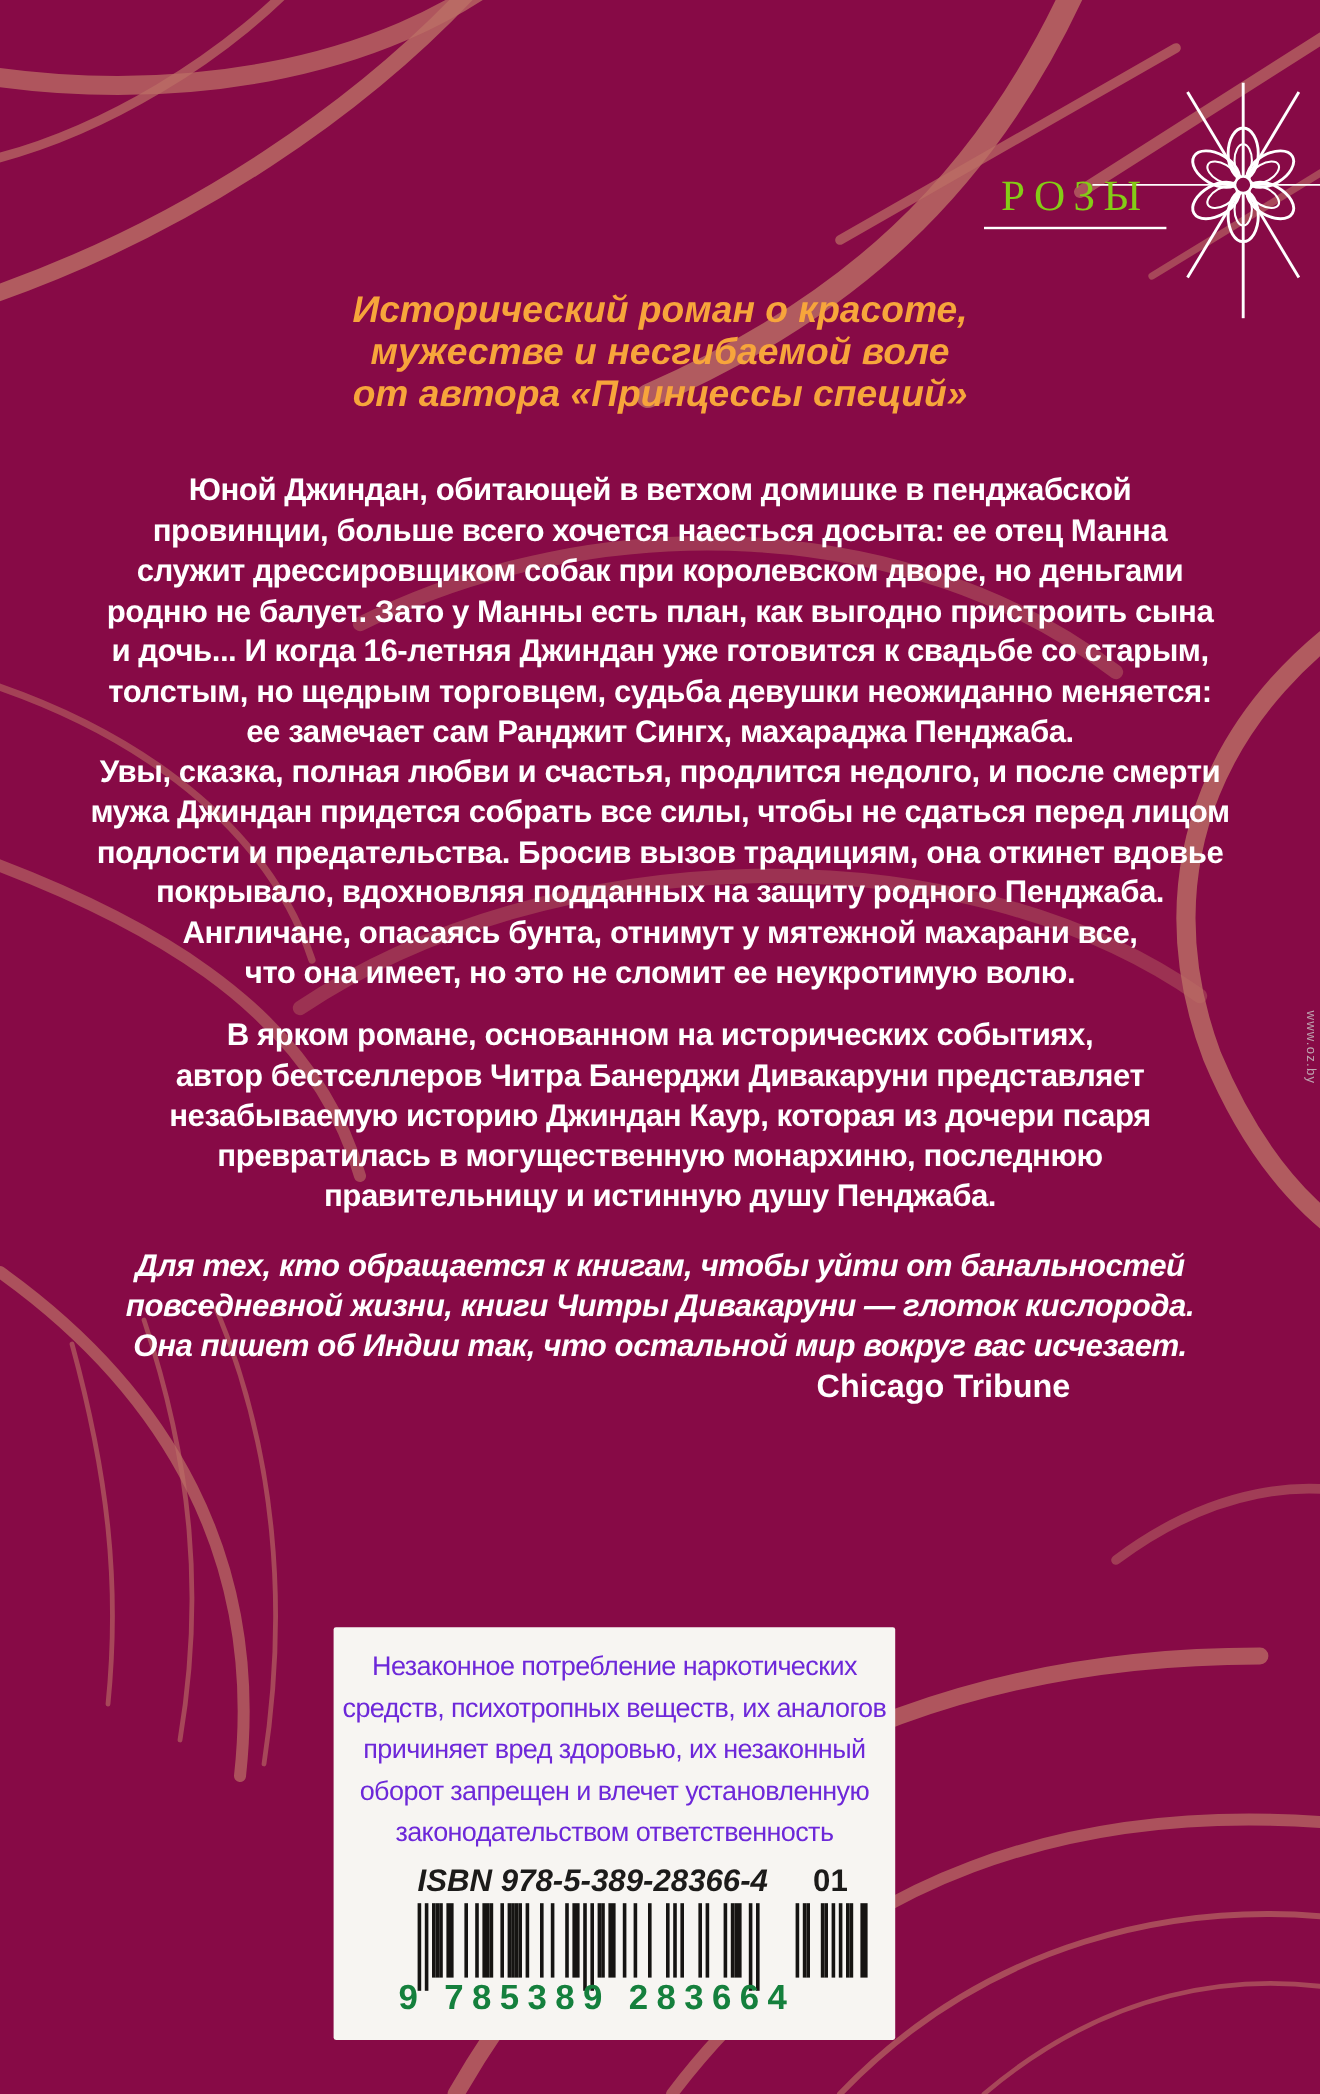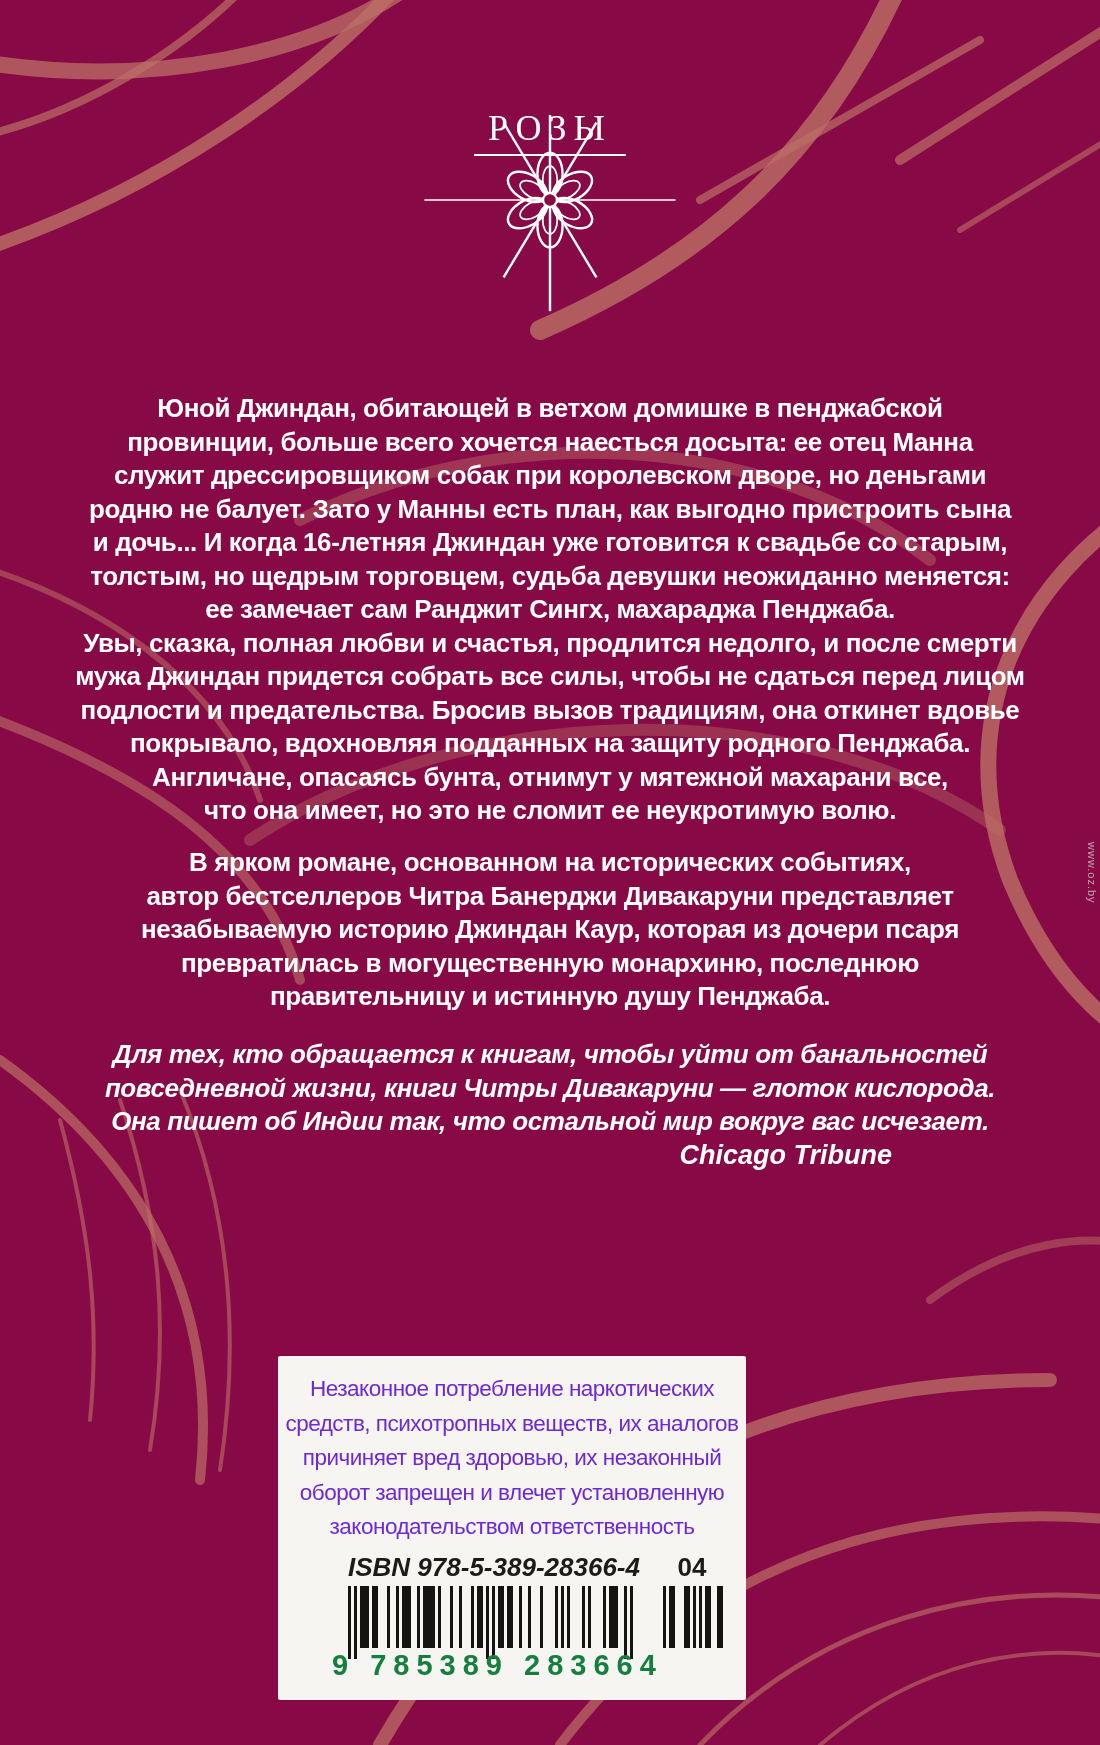--- a/index.html
+++ b/index.html
@@ -5,21 +5,21 @@
   html,body{margin:0;padding:0;background:#5a0730;}
   .cover{
     position:relative;width:1100px;height:1745px;overflow:hidden;
     background:#870a46;
     font-family:"Liberation Sans",sans-serif;
   }
   svg.decor{position:absolute;left:0;top:0;z-index:0;}
   .layer{position:absolute;z-index:2;left:0;width:100%;}
 
   
-  .logo{top:96px;display:flex;justify-content:flex-end;align-items:center;color:#ffffff;flex-direction:column;}
+  .logo{top:96px;display:flex;justify-content:flex-end;align-items:center;color:#84cc16;}
   .logo-word{
     font-family:"Liberation Serif",serif;font-size:36px;letter-spacing:7px;
     border-bottom:2px solid #fff;padding:0 14px 8px 14px;line-height:1;
     transform:translateY(14px);
   }
   .flower{margin:0 6px;overflow:visible;}
 
   
   .tagline{
     top:240px;text-align:center;color:#f7a53b;
@@ -30,21 +30,21 @@
   
   .para,.quote{
     text-align:center;color:#ffffff;font-weight:bold;
     font-size:26px;line-height:33.5px;letter-spacing:-0.4px;white-space:pre-line;
   }
   .para1{top:392px;}
   .para2{top:846px;}
   .quote{top:1038px;font-style:italic;}
   .quote-attribution{
     top:1140px;text-align:right;padding-right:208px;box-sizing:border-box;
-    color:#fff;font-weight:bold;font-style:italic;font-size:27px;
+    color:#fff;font-weight:bold;font-size:27px;
   }
 
   
   .legal-box{
     position:absolute;z-index:2;left:278px;top:1356px;width:468px;height:344px;
     background:#f7f5f2;border-radius:2px;
   }
   .legal-text{
     margin-top:16px;text-align:center;color:#6d28d9;
     font-size:22.5px;line-height:34.5px;letter-spacing:-0.5px;white-space:pre-line;
@@ -127,20 +127,23 @@
           <ellipse cx="60" cy="39" rx="7.5" ry="14" transform="rotate(120,60,60)"></ellipse>
           <ellipse cx="60" cy="39" rx="7.5" ry="14" transform="rotate(180,60,60)"></ellipse>
           <ellipse cx="60" cy="39" rx="7.5" ry="14" transform="rotate(240,60,60)"></ellipse>
           <ellipse cx="60" cy="39" rx="7.5" ry="14" transform="rotate(300,60,60)"></ellipse>
         </g>
         <circle cx="60" cy="60" r="7" fill="#870a46" stroke-width="2"></circle>
       </g>
     </svg>
   </div>
 
+  <div class="layer tagline">Исторический роман о красоте,
+мужестве и несгибаемой воле
+от автора «Принцессы специй»</div>
 
   <div class="layer para para1">Юной Джиндан, обитающей в ветхом домишке в пенджабской
 провинции, больше всего хочется наесться досыта: ее отец Манна
 служит дрессировщиком собак при королевском дворе, но деньгами
 родню не балует. Зато у Манны есть план, как выгодно пристроить сына
 и дочь... И когда 16-летняя Джиндан уже готовится к свадьбе со старым,
 толстым, но щедрым торговцем, судьба девушки неожиданно меняется:
 ее замечает сам Ранджит Сингх, махараджа Пенджаба.
 Увы, сказка, полная любви и счастья, продлится недолго, и после смерти
 мужа Джиндан придется собрать все силы, чтобы не сдаться перед лицом
@@ -263,21 +266,21 @@
             <span class="bc on"></span>
             <span class="bc"></span>
             <span class="bc"></span>
             <span class="bc on guard"></span>
             <span class="bc"></span>
             <span class="bc on guard"></span>
           </div>
         <div class="barcode-digits">9 785389 283664</div>
       </div>
       <div class="supp-code">
-        <div class="supp-label">04</div>
+        <div class="supp-label">01</div>
         <div class="bars" id="supp-bars">
             <span class="bc"></span>
             <span class="bc on"></span>
             <span class="bc"></span>
             <span class="bc on"></span>
             <span class="bc on"></span>
             <span class="bc"></span>
             <span class="bc"></span>
             <span class="bc"></span>
             <span class="bc on"></span>

